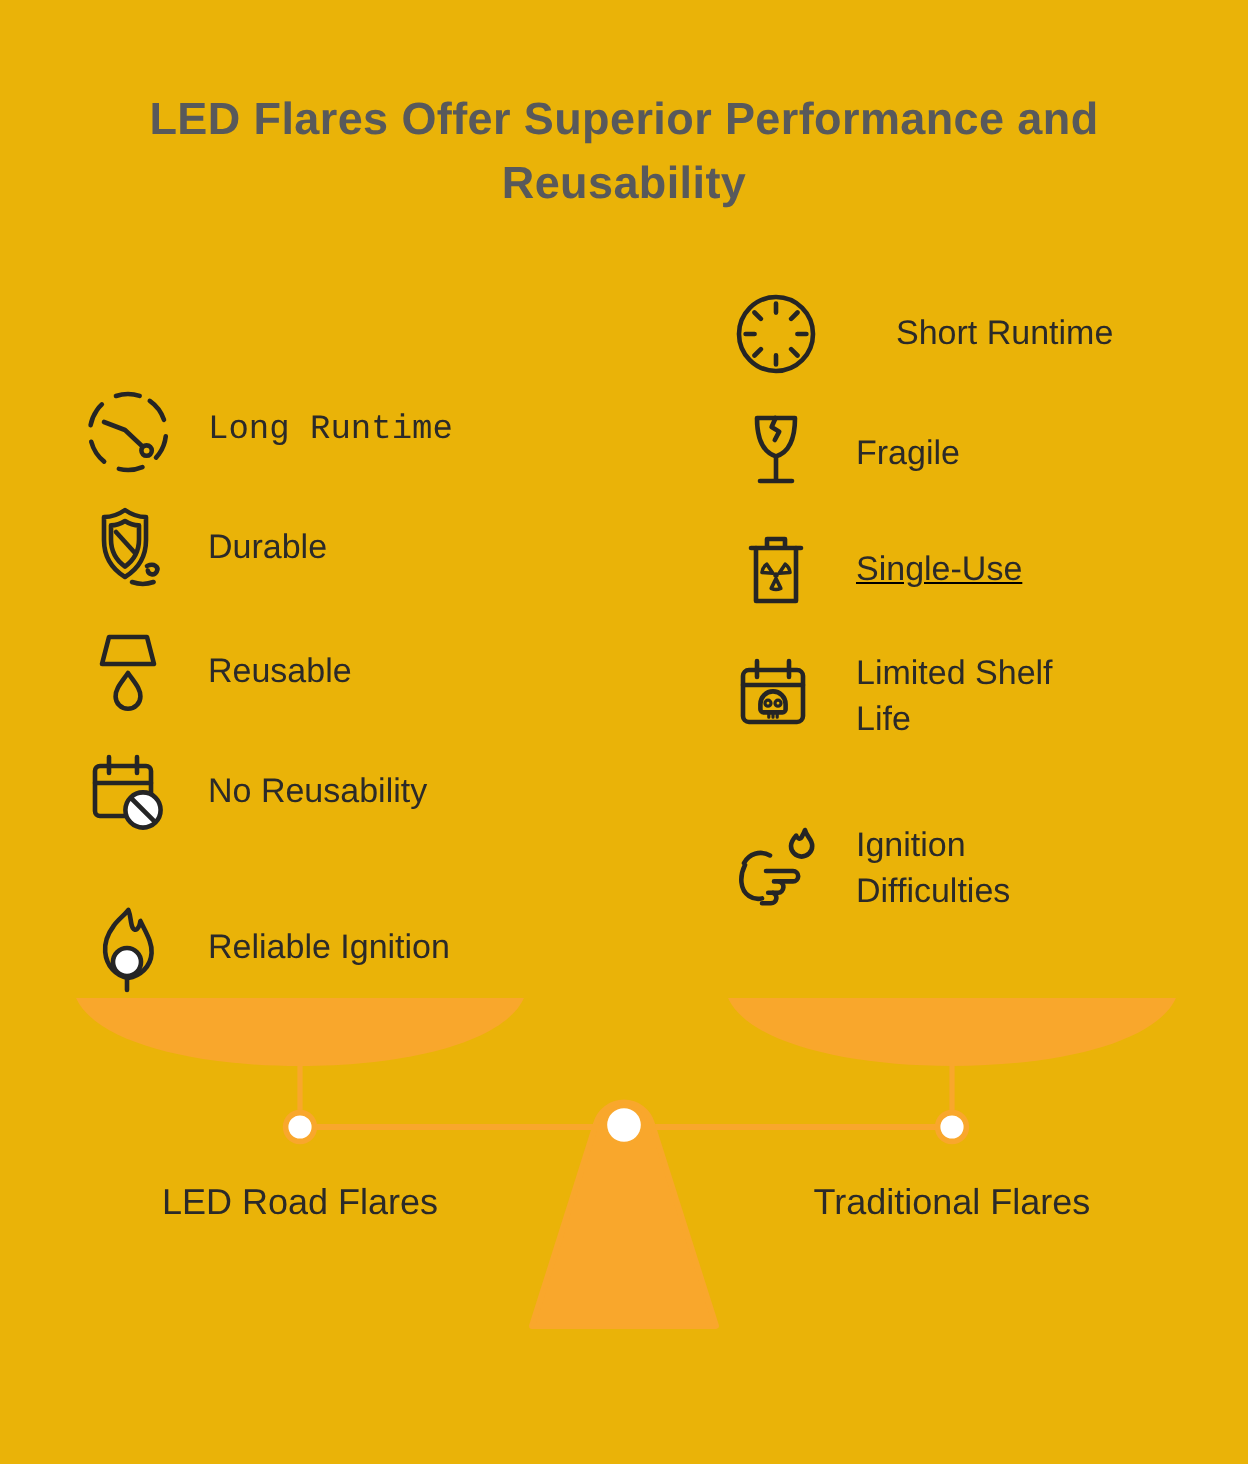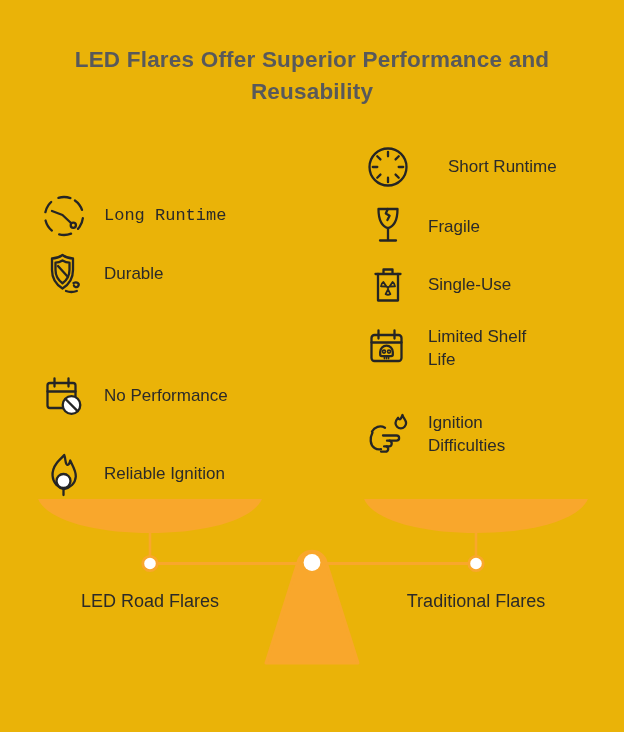--- a/index.html
+++ b/index.html
@@ -46,29 +46,36 @@
     <svg class="icon line-icon" viewBox="0 0 48 48">
       <path d="M22.5 5 C26 7.5 29.5 8.5 33 8.5 V20 C33 29 29 34.5 22.5 38.5 C16 34.5 12 29 12 20 V8.5 C15.5 8.5 19 7.5 22.5 5 Z"></path>
       <path d="M22.5 10.5 C24.8 12 27.2 12.7 29.5 12.7 V19.8 C29.5 26.3 26.7 30.3 22.5 33.3 C18.3 30.3 15.5 26.3 15.5 19.8 V12.7 C17.8 12.7 20.2 12 22.5 10.5 Z"></path>
       <path d="M18 16 L27.5 26.5"></path>
       <path d="M33.5 33 c3.5 -1.6 6.2 0.4 4.8 2.9 c-1.2 2.1 -4.2 1.3 -4.4 -0.6"></path>
       <path d="M26 41 c3.6 1.3 7.2 1.3 10.8 0"></path>
     </svg>
     <span class="item-label">Durable</span>
   </div>
 
+  <div class="row left" style="left:40px;top:312px;">
+    <svg class="icon line-icon" viewBox="0 0 48 48">
+      <path d="M14.5 6.5 H33.5 L37 20 H11 Z"></path>
+      <path d="M24 24.5 c3.6 5.2 6.2 7.8 6.2 11.7 a6.2 6.2 0 0 1 -12.4 0 c0 -3.9 2.6 -6.5 6.2 -11.7 z"></path>
+    </svg>
+    <span class="item-label">Reusable</span>
+  </div>
 
   <div class="row left" style="left:40px;top:372px;">
     <svg class="icon line-icon" viewBox="0 0 48 48">
       <rect x="7.5" y="11" width="28" height="25" rx="2.5"></rect>
       <path d="M14.5 6.5 v8 M28.5 6.5 v8 M7.5 19.5 h28"></path>
       <circle cx="31.5" cy="33" r="8.8" fill="#ffffff"></circle>
       <path d="M25.5 27 L37.6 39.1"></path>
     </svg>
-    <span class="item-label">No Performance</span>
+    <span class="item-label">No Reusability</span>
   </div>
 
   <div class="row left" style="left:40px;top:450px;">
     <svg class="icon line-icon" viewBox="0 0 48 48">
       <path d="M16.8 13 C13.8 17 12.2 21.5 12.6 26 C13.2 33 18 38 24 39 C30 38 35.4 33.5 35.8 26.5 C36.1 21 33 16.5 30.2 10.5 C29.6 14.5 27.6 16 26.4 14 C25.2 12 25.6 8.5 24.2 5 C21.8 8 18.8 10 16.8 13 Z"></path>
       <circle cx="23.5" cy="31" r="7" fill="#ffffff"></circle>
       <path d="M23.5 38.5 V45"></path>
     </svg>
     <span class="item-label">Reliable Ignition</span>
   </div>
@@ -84,21 +91,21 @@
   <div class="row right" style="left:364px;top:203px;">
     <svg class="icon line-icon" viewBox="0 0 48 48">
       <path d="M14.5 6 C14.5 16 17 23 24 25.2 C31 23 33.5 16 33.5 6 Z"></path>
       <path d="M23.8 6 L21.8 10.5 L25.6 12.8 L23.4 17"></path>
       <path d="M24 25.5 V37"></path>
       <path d="M16 37.5 H32"></path>
     </svg>
     <span class="item-label">Fragile</span>
   </div>
 
-  <div class="row right" style="left:364px;top:261px;">
+  <div class="row right" style="left:364px;top:261px;text-decoration:underline;">
     <svg class="icon line-icon" viewBox="0 0 48 48">
       <path d="M19.5 12.5 V8.5 H28.5 V12.5"></path>
       <path d="M11.5 13 H36.5"></path>
       <path d="M14 13 V39.5 H34 V13"></path>
       <circle cx="24" cy="26.5" r="1.4" fill="#252525" stroke="none"></circle>
       <path d="M24 28.3 L21.6 33.2 A5.8 5.8 0 0 0 26.4 33.2 Z" stroke-width="1.8"></path>
       <path d="M24 28.3 L21.6 33.2 A5.8 5.8 0 0 0 26.4 33.2 Z" stroke-width="1.8" transform="rotate(120 24 26.5)"></path>
       <path d="M24 28.3 L21.6 33.2 A5.8 5.8 0 0 0 26.4 33.2 Z" stroke-width="1.8" transform="rotate(240 24 26.5)"></path>
     </svg>
     <span class="item-label">Single-Use</span>

